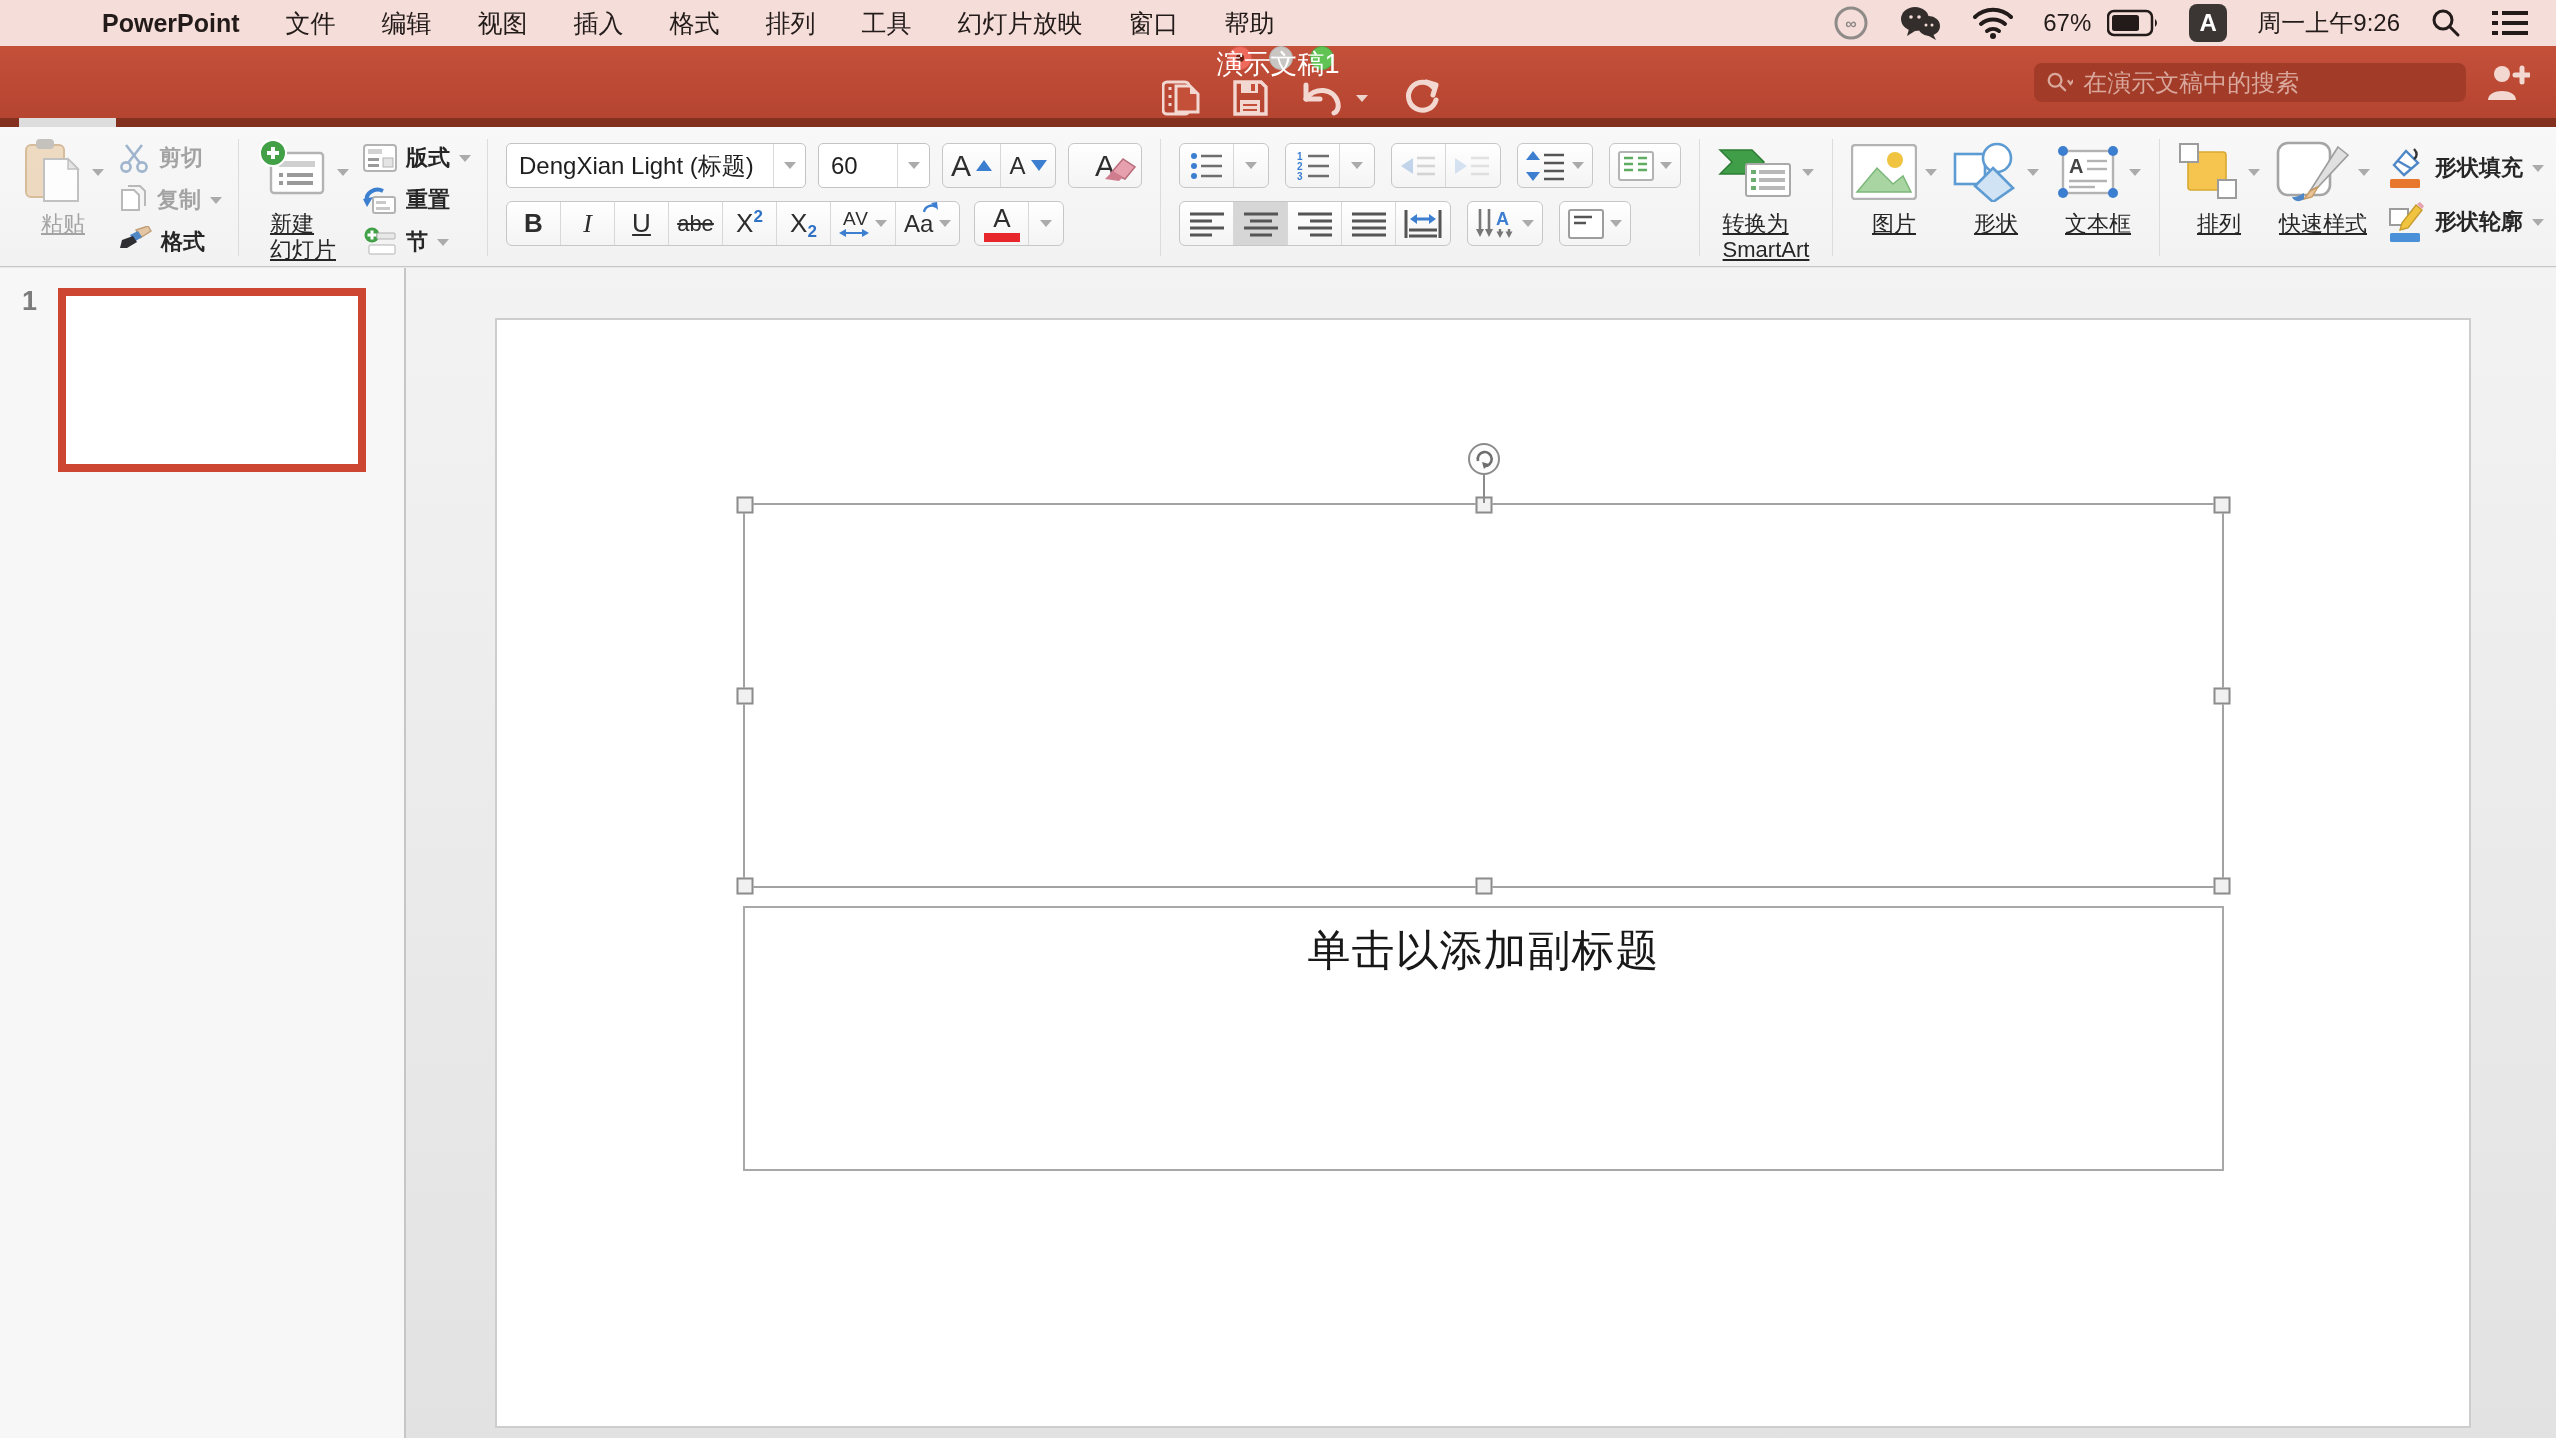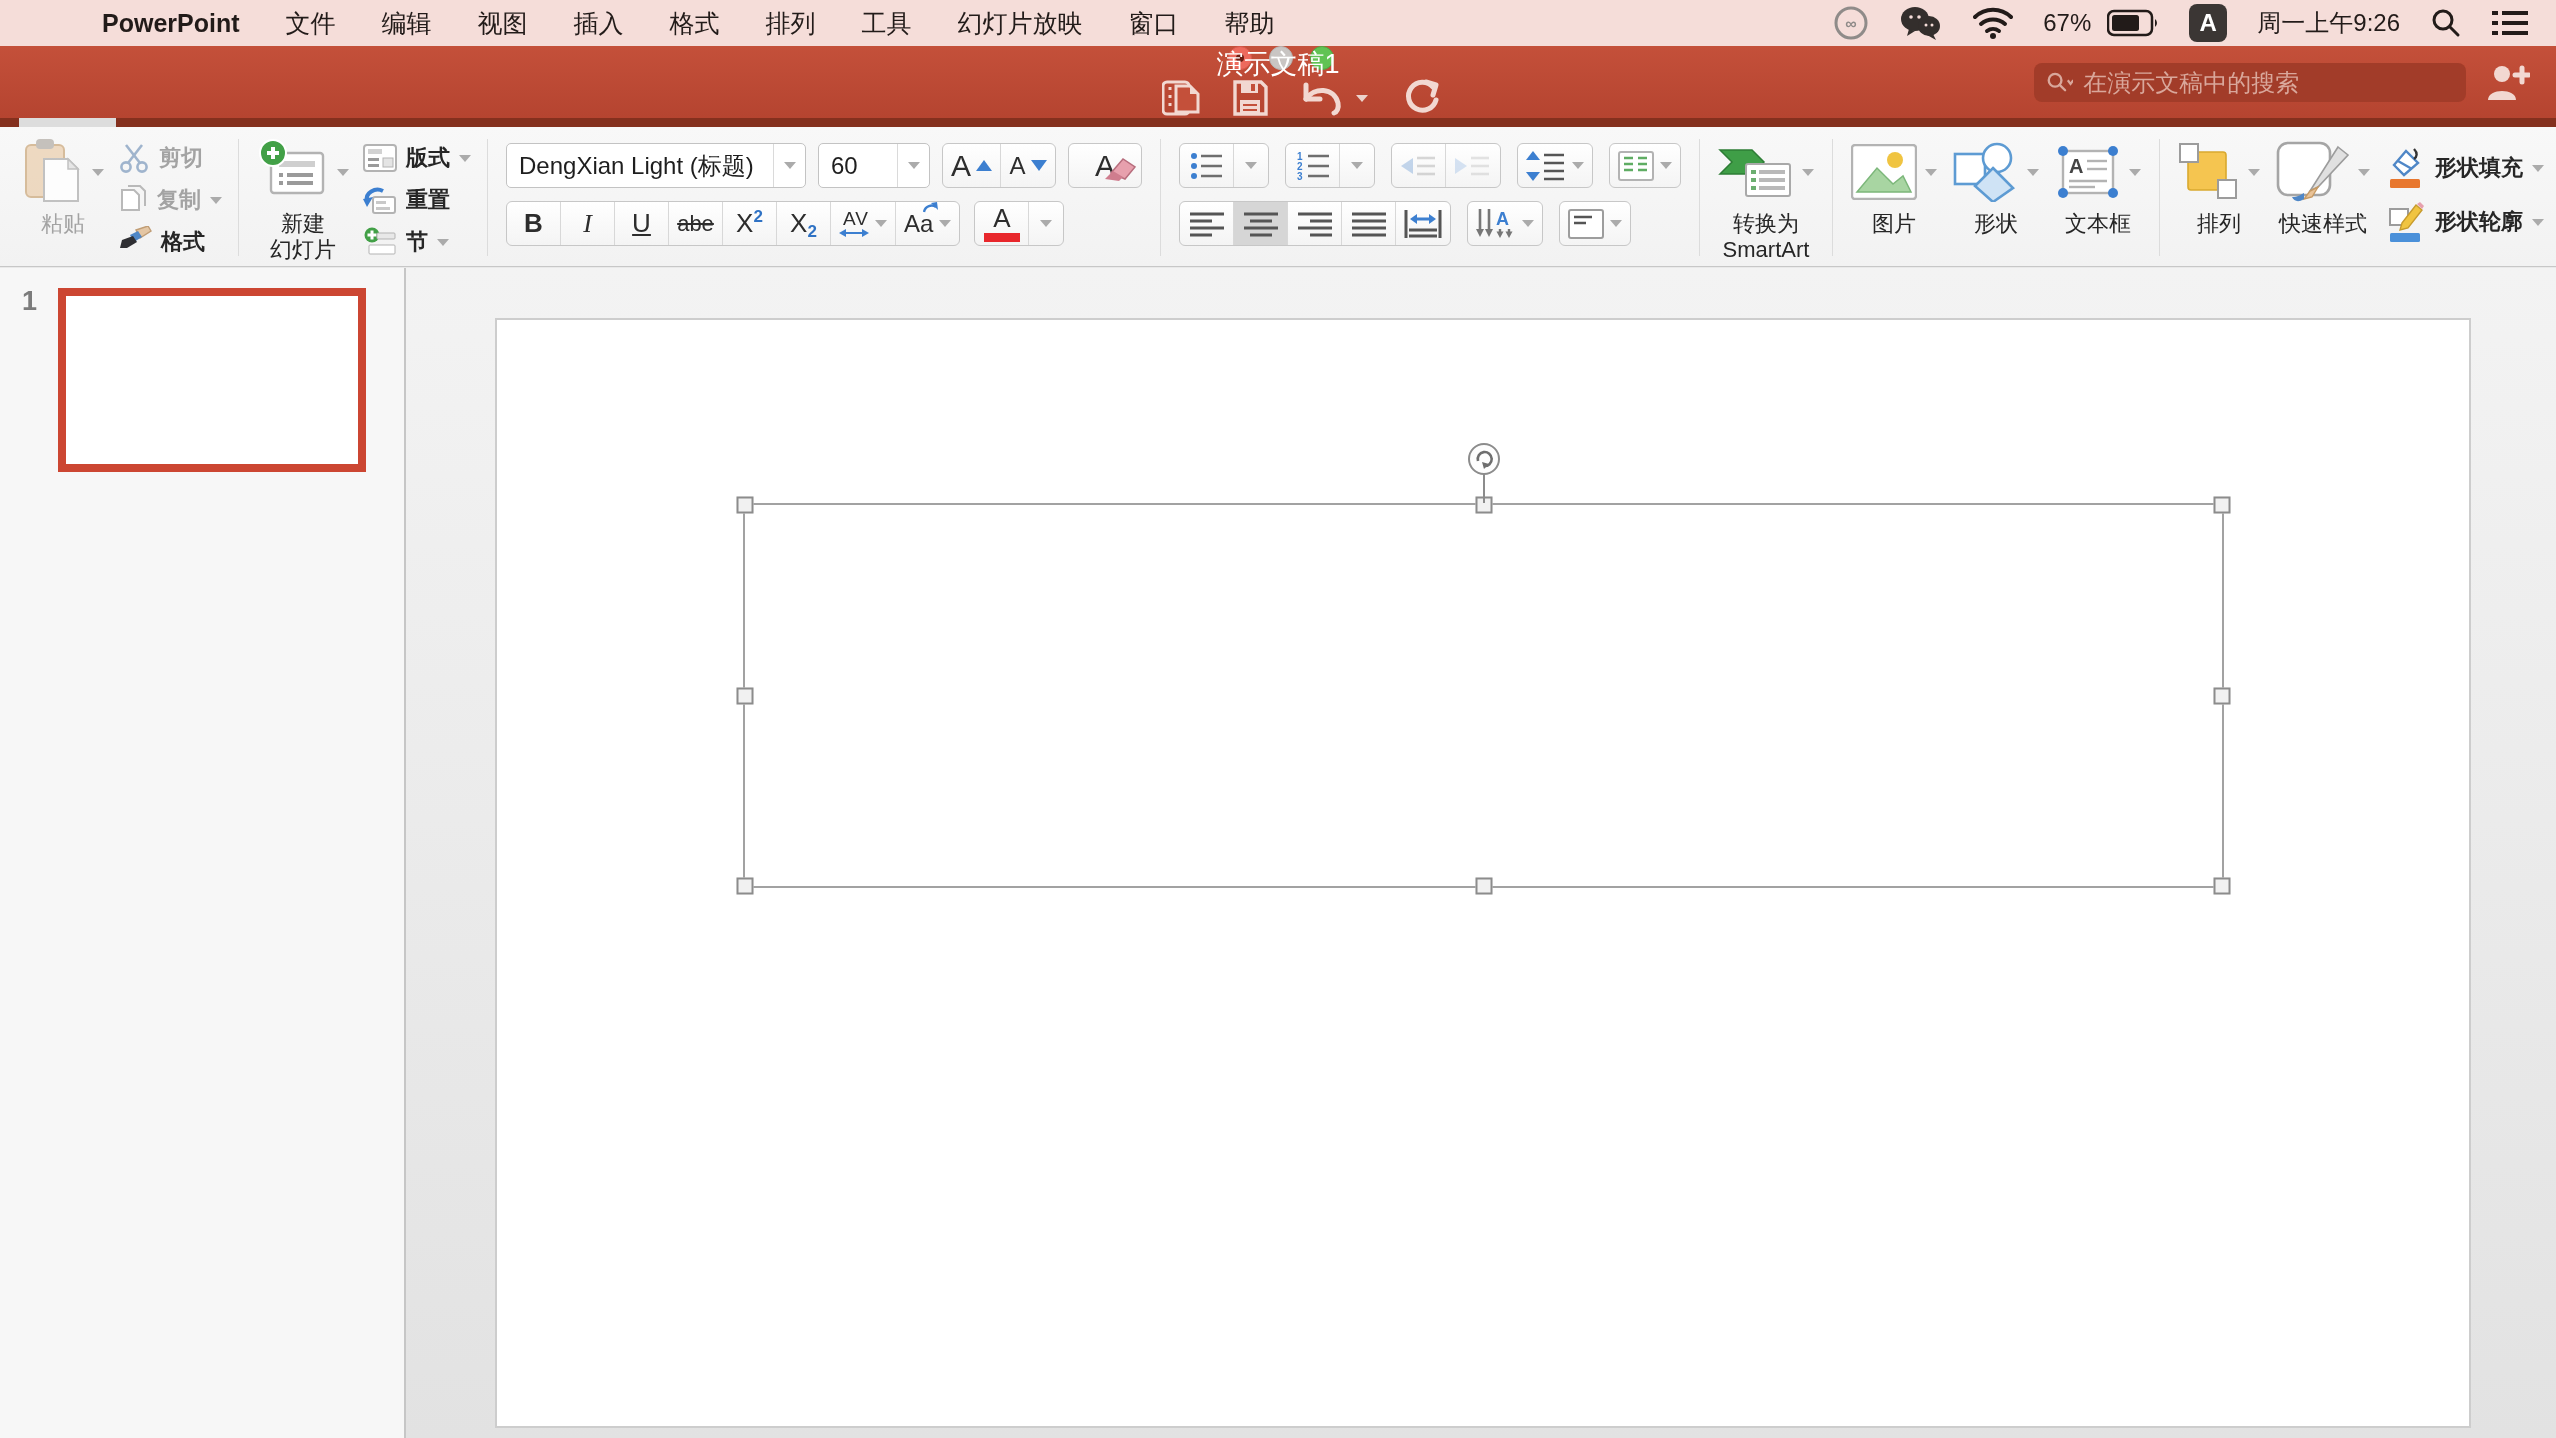--- a/index.html
+++ b/index.html
@@ -44,22 +44,22 @@
   .tb-notch { position:absolute; left:19px; top:118px; width:97px; height:9px; background:#dddddd; }
 
   
   .ribbon { position:absolute; left:0; top:127px; width:2556px; height:140px;
     background:linear-gradient(#f8f8f8,#f2f2f2); border-bottom:1px solid #c7c7c7;
     display:flex; align-items:flex-start; padding:8px 0 0 14px; }
   .gsep { width:1px; align-self:stretch; margin:4px 10px 10px; background:#dcdcdc; }
   .rgroup { display:flex; align-items:flex-start; }
   .bigbtn { display:flex; flex-direction:column; align-items:center; margin:0 8px; }
   .bigbtn .ic { height:74px; display:flex; align-items:center; gap:8px; }
-  .biglbl { font-size:22px; line-height:26px; color:#262626; text-align:center; margin-top:2px;
-    white-space:nowrap; }
+  .biglbl { font-size:22px; line-height:26px; color:#262626; margin-top:2px;
+    white-space:nowrap;text-decoration:underline; }
   .dis { color:#a3a3a3 !important; }
   .scol { display:flex; flex-direction:column; margin:2px 6px; }
   .srow { display:flex; align-items:center; height:36px; margin:3px 0; gap:9px;
     font-size:22px; color:#262626; white-space:nowrap;font-weight:bold; }
   .dd { width:0; height:0; border-left:7px solid transparent; border-right:7px solid transparent;
     border-top:9px solid #6f6f6f; }
   .dd.sm { border-left-width:6px; border-right-width:6px; border-top-width:7px; }
   .dd.pale { border-top-color:#ecd3cc; }
   .dd.gray { border-top-color:#ababab; }
 
@@ -733,17 +733,20 @@
           <span class="handle" style="left:100%;top:100%"></span>
         </div>
         <div class="rot-line"></div>
         <div class="rot-circle">
           <svg width="20" height="20" viewBox="0 0 20 20">
             <path d="M4 12 A7 7 0 1 1 10 17" fill="none" stroke="#6e6e6e" stroke-width="2.6"></path>
             <polygon points="10,20 8,13 15,15" fill="#6e6e6e"></polygon>
           </svg>
         </div>
 
+        <div class="subbox">
+          <div class="subtext">单击以添加副标题</div>
+        </div>
 
       </div>
     </div>
   </div>
 </div>
 
 </body></html>

